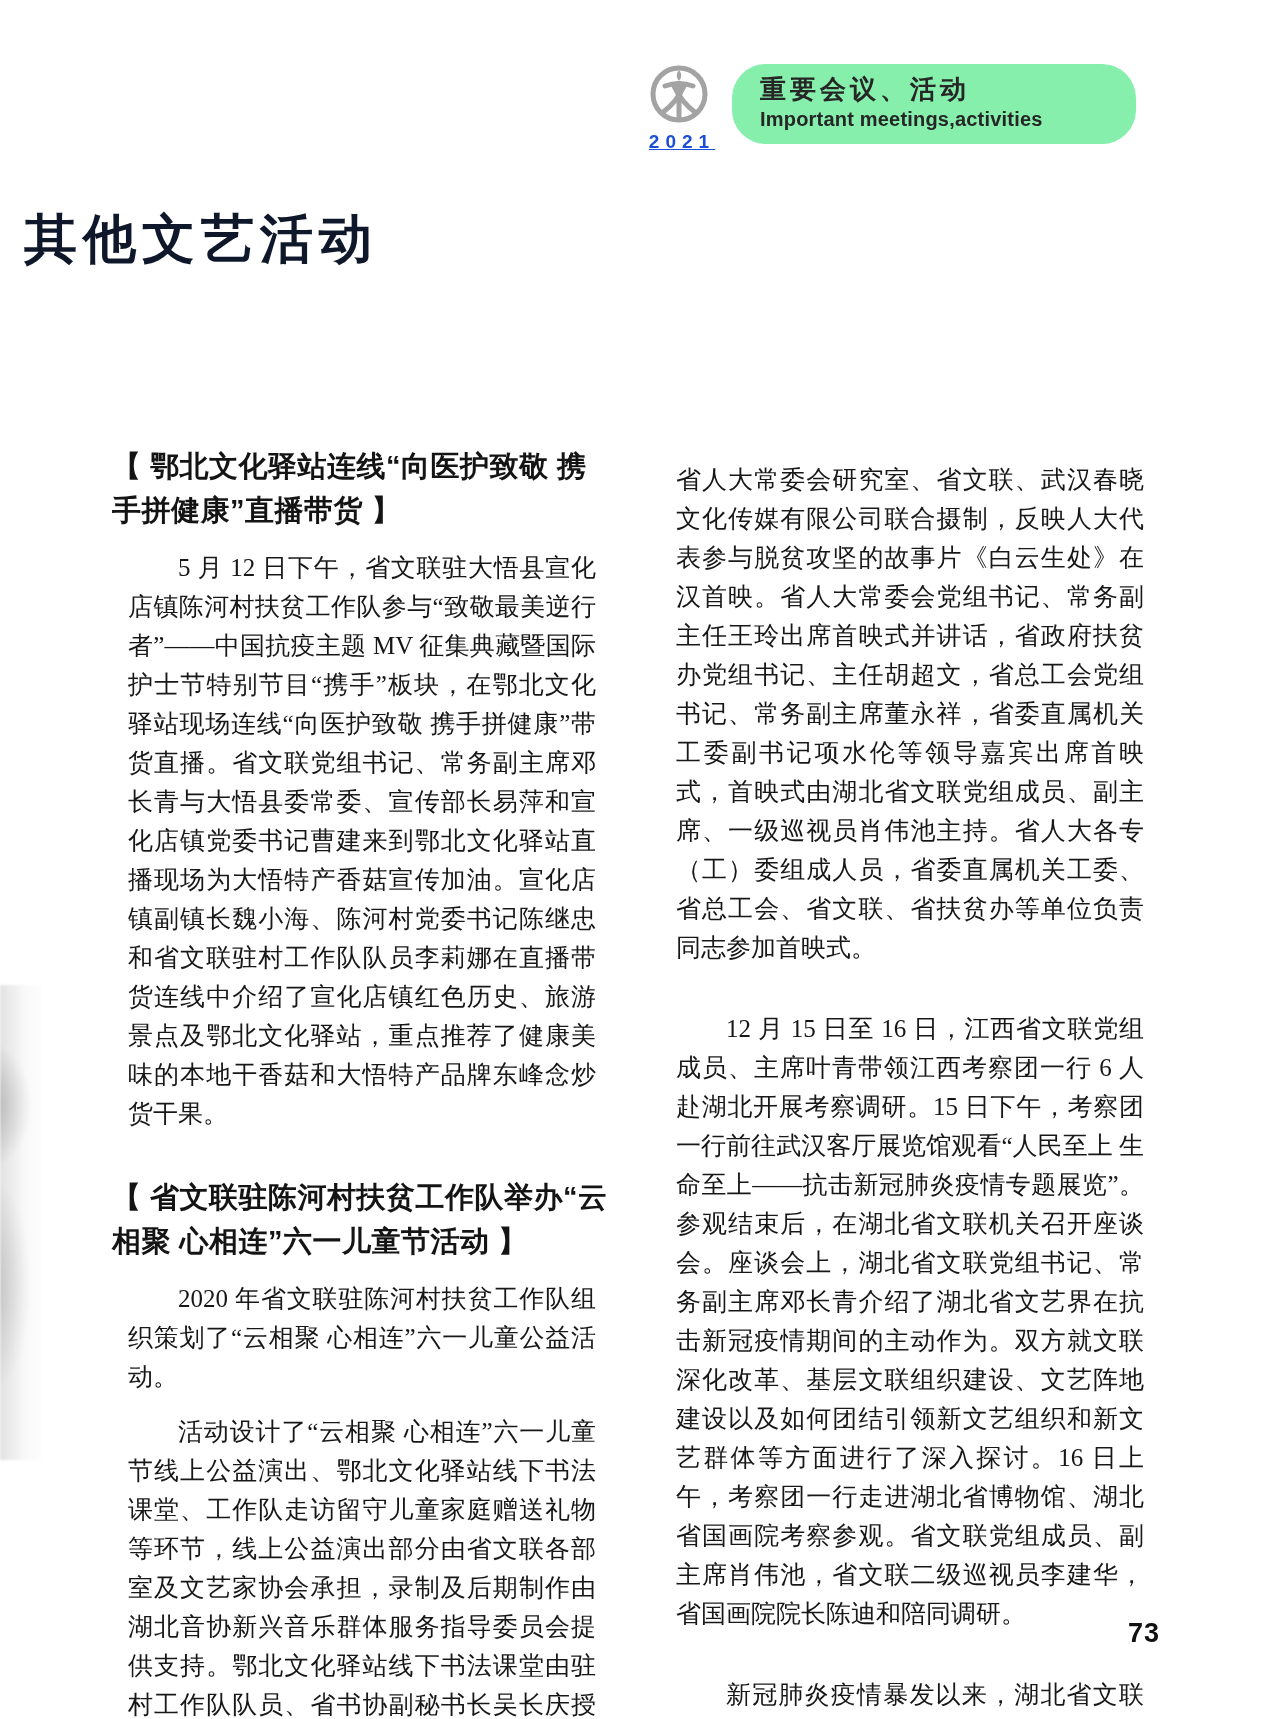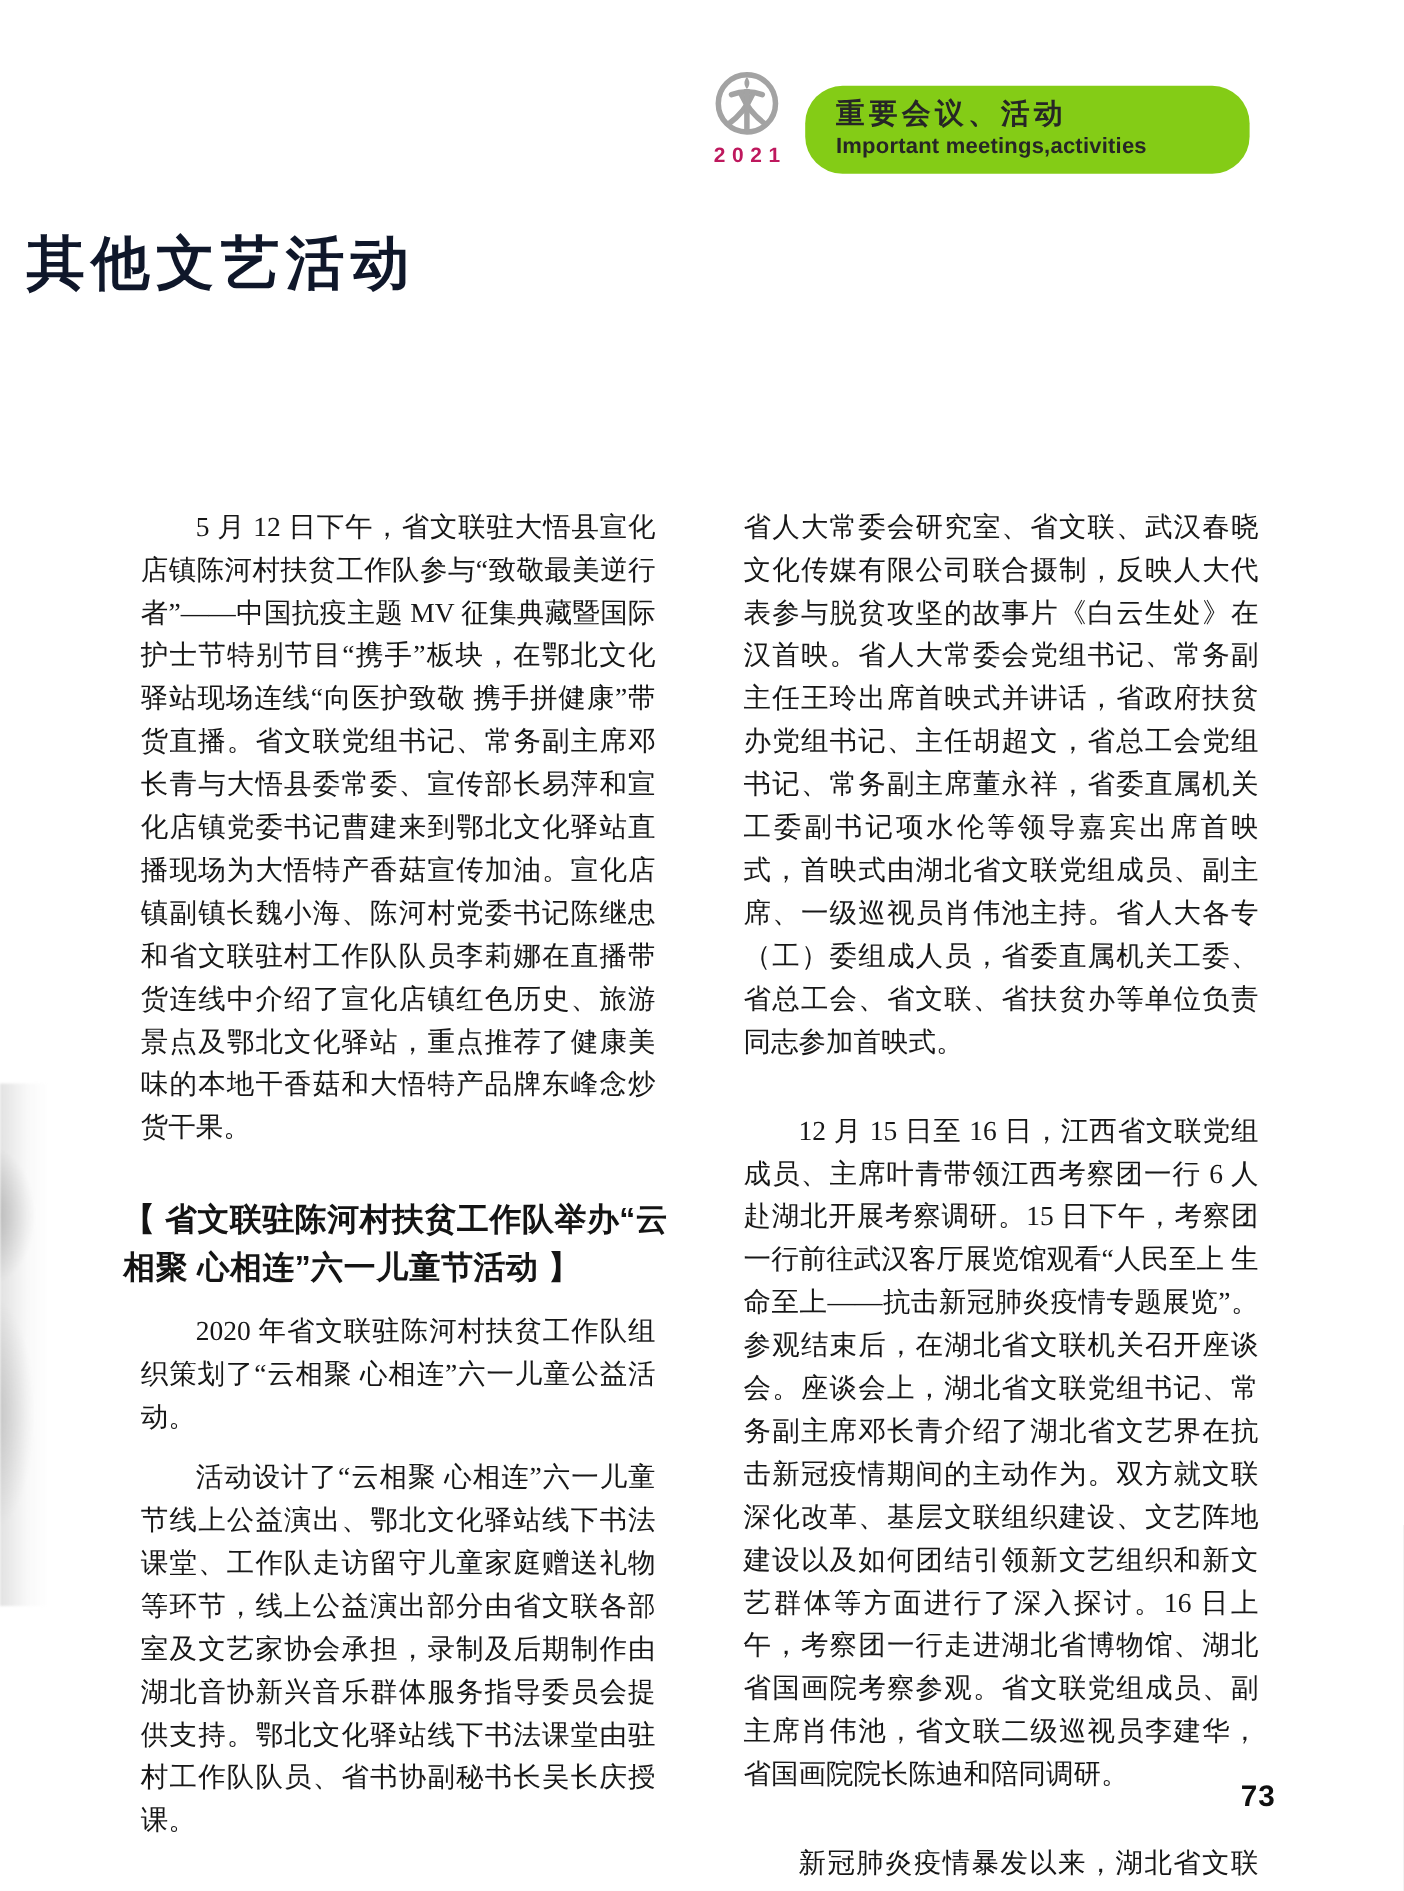--- a/index.html
+++ b/index.html
@@ -23,26 +23,26 @@
     filter:blur(1px);
   }
 
   
   .header { position:absolute; left:640px; top:64px; display:flex; align-items:flex-start; }
   .logo-block { width:78px; text-align:center; }
   .logo-block svg { display:block; margin:0 auto; }
   .logo-year {
     margin-top:3px; padding-left:6px;
     font-family:"Liberation Sans", sans-serif; font-weight:bold;
-    font-size:19px; letter-spacing:6px; color:#be185d;
+    font-size:19px; letter-spacing:6px; color:#1d4ed8;text-decoration:underline;
   }
   .badge {
-    margin-left:14px; margin-top:14px;
+    margin-left:14px; 
     width:348px;
-    background:#84cc16; border-radius:34px;
+    background:#86efac; border-radius:34px;
     padding:11px 28px 13px 28px;
   }
   .badge-title {
     font-family:"Liberation Sans", sans-serif; font-weight:bold;
     font-size:26px; letter-spacing:4px; color:#262626; line-height:1.15;
   }
   .badge-subtitle {
     font-family:"Liberation Sans", sans-serif; font-weight:bold;
     font-size:20px; color:#262626; margin-top:3px; letter-spacing:.2px;
   }
@@ -101,20 +101,21 @@
     <div class="badge">
       <div class="badge-title">重要会议、活动</div>
       <div class="badge-subtitle">Important meetings,activities</div>
     </div>
   </div>
 
   <h1 class="page-title">其他文艺活动</h1>
 
   <div class="col col-left" id="col-left">
       <section class="section">
+        <h2 class="sec-heading">【 鄂北文化驿站连线“向医护致敬 携手拼健康”直播带货 】</h2>
         <p class="body-para">5 月 12 日下午，省文联驻大悟县宣化店镇陈河村扶贫工作队参与“致敬最美逆行者”——中国抗疫主题 MV 征集典藏暨国际护士节特别节目“携手”板块，在鄂北文化驿站现场连线“向医护致敬 携手拼健康”带货直播。省文联党组书记、常务副主席邓长青与大悟县委常委、宣传部长易萍和宣化店镇党委书记曹建来到鄂北文化驿站直播现场为大悟特产香菇宣传加油。宣化店镇副镇长魏小海、陈河村党委书记陈继忠和省文联驻村工作队队员李莉娜在直播带货连线中介绍了宣化店镇红色历史、旅游景点及鄂北文化驿站，重点推荐了健康美味的本地干香菇和大悟特产品牌东峰念炒货干果。</p>
       </section>
       <section class="section">
         <h2 class="sec-heading">【 省文联驻陈河村扶贫工作队举办“云相聚 心相连”六一儿童节活动 】</h2>
         <p class="body-para">2020 年省文联驻陈河村扶贫工作队组织策划了“云相聚 心相连”六一儿童公益活动。</p>
         <p class="body-para">活动设计了“云相聚 心相连”六一儿童节线上公益演出、鄂北文化驿站线下书法课堂、工作队走访留守儿童家庭赠送礼物等环节，线上公益演出部分由省文联各部室及文艺家协会承担，录制及后期制作由湖北音协新兴音乐群体服务指导委员会提供支持。鄂北文化驿站线下书法课堂由驻村工作队队员、省书协副秘书长吴长庆授课。</p>
       </section>
       <section class="section">
         <h2 class="sec-heading">【 电影《白云生处》在汉首映 】</h2>
       </section>

